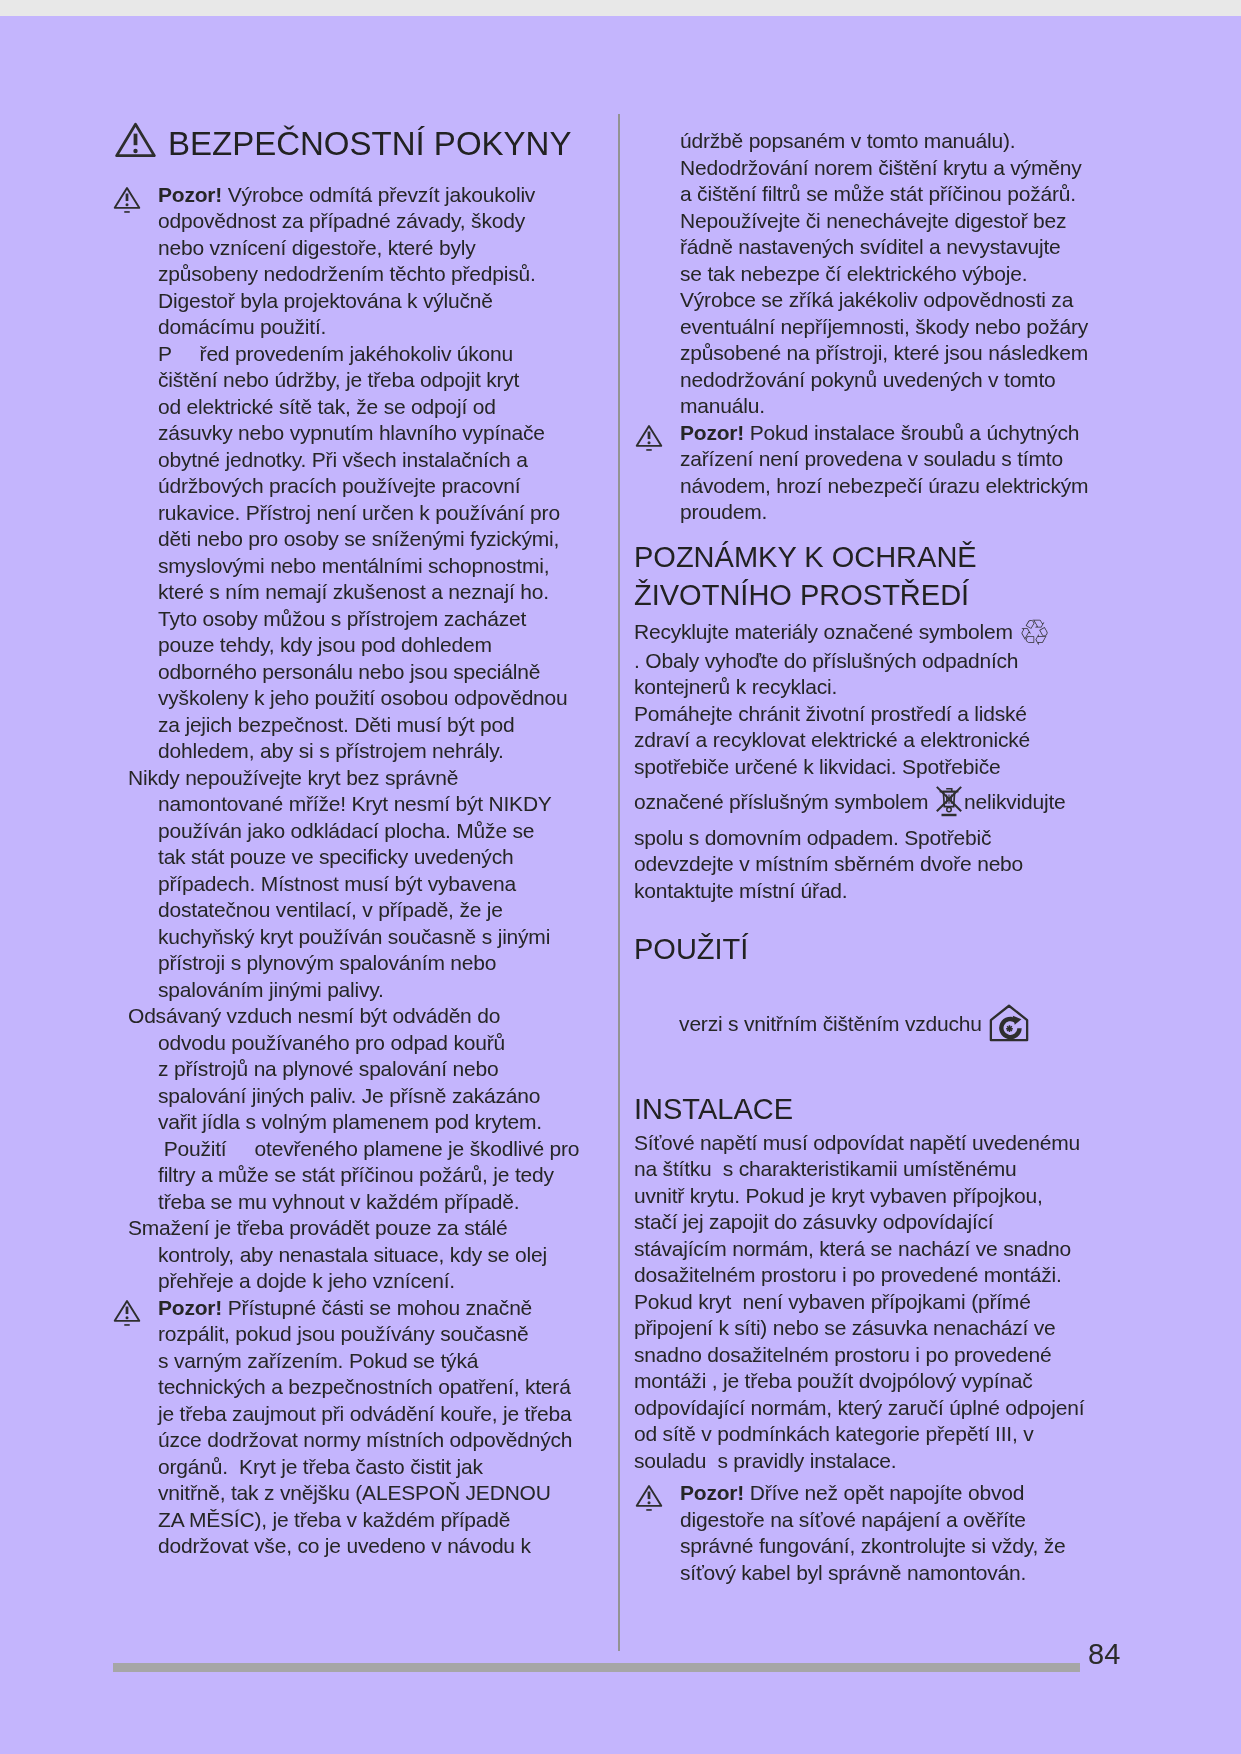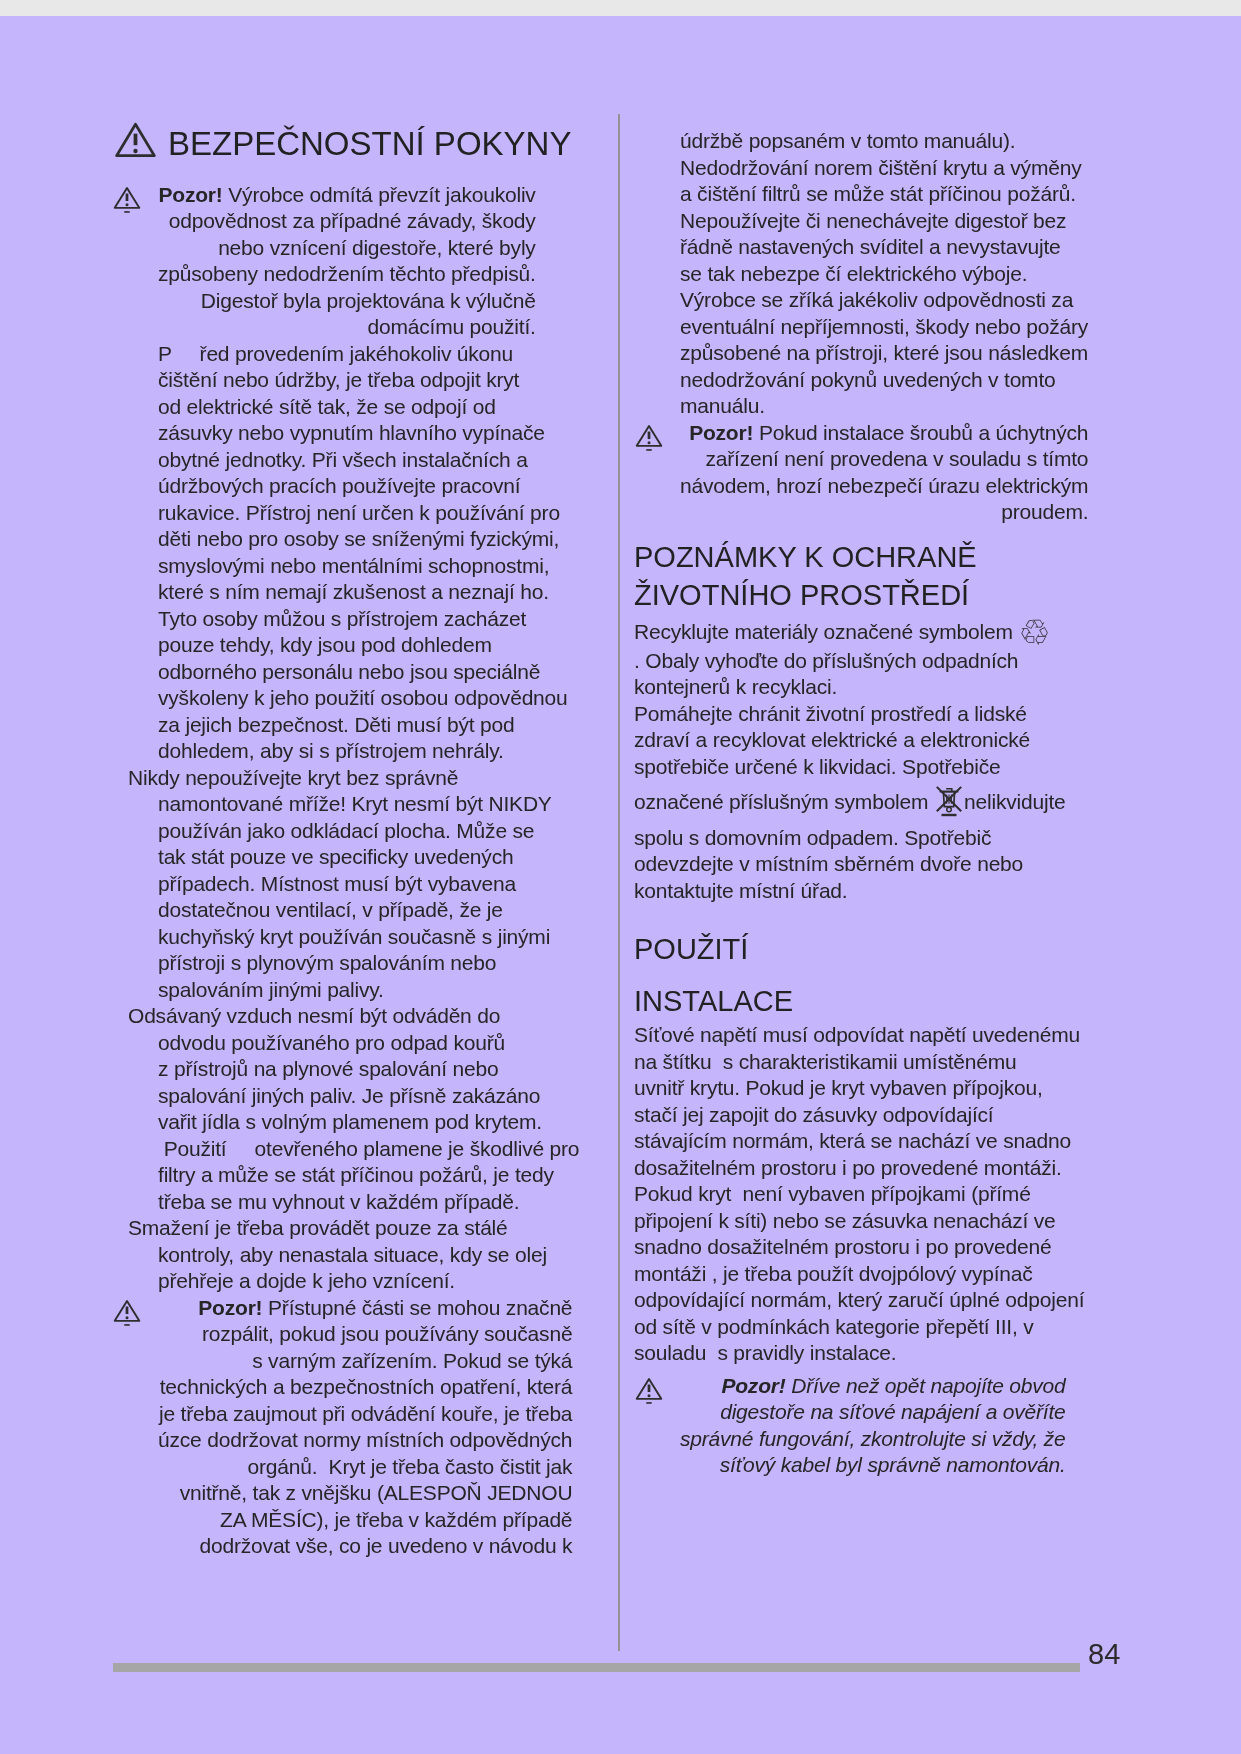--- a/index.html
+++ b/index.html
@@ -6,41 +6,41 @@
   html,body{margin:0;padding:0;background:#e8e8e8;}
   #page{position:relative;width:1241px;height:1754px;background:#c4b5fd;margin:16px auto;
         font-family:"Liberation Sans","DejaVu Sans",sans-serif;color:#262626;overflow:hidden;}
   .col{position:absolute;font-size:21px;line-height:26.5px;letter-spacing:-0.2px;}
   #col-left{left:112px;top:104px;width:500px;}
   #col-right{left:634px;top:112px;width:515px;}
   .pre{white-space:pre;}
   .h1row{display:flex;align-items:center;gap:9px;margin-bottom:13px;}
   .h1row .h1text{font-size:33px;letter-spacing:0;color:#222;}
   .h2{font-size:29px;line-height:38px;letter-spacing:0;color:#222;white-space:pre;}
-  .witem{display:flex;text-align:right;}
+  .witem{display:flex;}
   .wicon{flex:0 0 46px;padding-top:3px;}
   .wicon svg{display:block;}
   .wtext{white-space:pre;}
   .wtext b{letter-spacing:-0.2px;}
   .plain{margin-left:46px;white-space:pre;}
   .hang{margin-left:46px;text-indent:-30px;white-space:pre;}
   .divider{position:absolute;left:618px;top:98px;width:2px;height:1537px;background:#939393;}
   .footer-bar{position:absolute;left:113px;top:1647px;width:967px;height:9px;background:#a6a6a6;}
   .page-number{position:absolute;left:1088px;top:1622px;font-size:29px;color:#2b2b2b;}
   .icon-inline{display:inline-block;vertical-align:middle;}
   .recycle-glyph{font-size:36px;line-height:30px;vertical-align:middle;color:#2e2e2e;letter-spacing:0;}
   .eco-p1{margin-top:4px;}
   .h2-eco{margin:12px 0 4px 0;}
   .h2-usage{margin:26px 0 2px 0;}
   .h2-install{margin:14px 0 2px 0;}
   .uline{white-space:pre;}
   .uline2{margin-top:10px;}
   .uline3{margin-top:6px;}
   .eco-p2b{margin-top:2px;}
-  .rw2{margin-top:6px;font-style:italic;}
+  .rw2{margin-top:6px;}
   svg .stroke{stroke:#2e2e2e;fill:none;}
 </style>
 </head>
 <body>
 
 <div id="page">
 
   <div class="divider"></div>
 
   <div id="col-left" class="col">
@@ -191,20 +191,28 @@
         </svg></span><span class="pre">nelikvidujte
 spolu s domovním odpadem. Spotřebič
 odevzdejte v místním sběrném dvoře nebo
 kontaktujte místní úřad.</span>
       </div>
     </div>
 
     <div class="h2 h2-usage">POUŽITÍ</div>
 
     <div>
+      <div class="uline uline3">
+        <span class="pre">verzi s vnitřním čištěním vzduchu </span><span class="icon-inline"><svg width="44" height="42" viewBox="0 0 46 44">
+          <path class="stroke" d="M4 20 L23 5 L42 20 V41 H4 Z" stroke-width="2.4" stroke-linejoin="round"></path>
+          <path class="stroke" d="M30.5 21 a9.5 9.5 0 1 0 3.5 7.5" stroke-width="4.6"></path>
+          <path d="M27 15.5 L36 19 L29 25 Z" fill="#2e2e2e"></path>
+          <path class="stroke" d="M20 29 h7 M23.5 25.5 v7 M21 26.5 l5 5 M26 26.5 l-5 5" stroke-width="1.6"></path>
+        </svg></span>
+      </div>
     </div>
 
     <div class="h2 h2-install">INSTALACE</div>
 
     <div class="pre">Síťové napětí musí odpovídat napětí uvedenému
 na štítku  s charakteristikamii umístěnému
 uvnitř krytu. Pokud je kryt vybaven přípojkou,
 stačí jej zapojit do zásuvky odpovídající
 stávajícím normám, která se nachází ve snadno
 dosažitelném prostoru i po provedené montáži.

